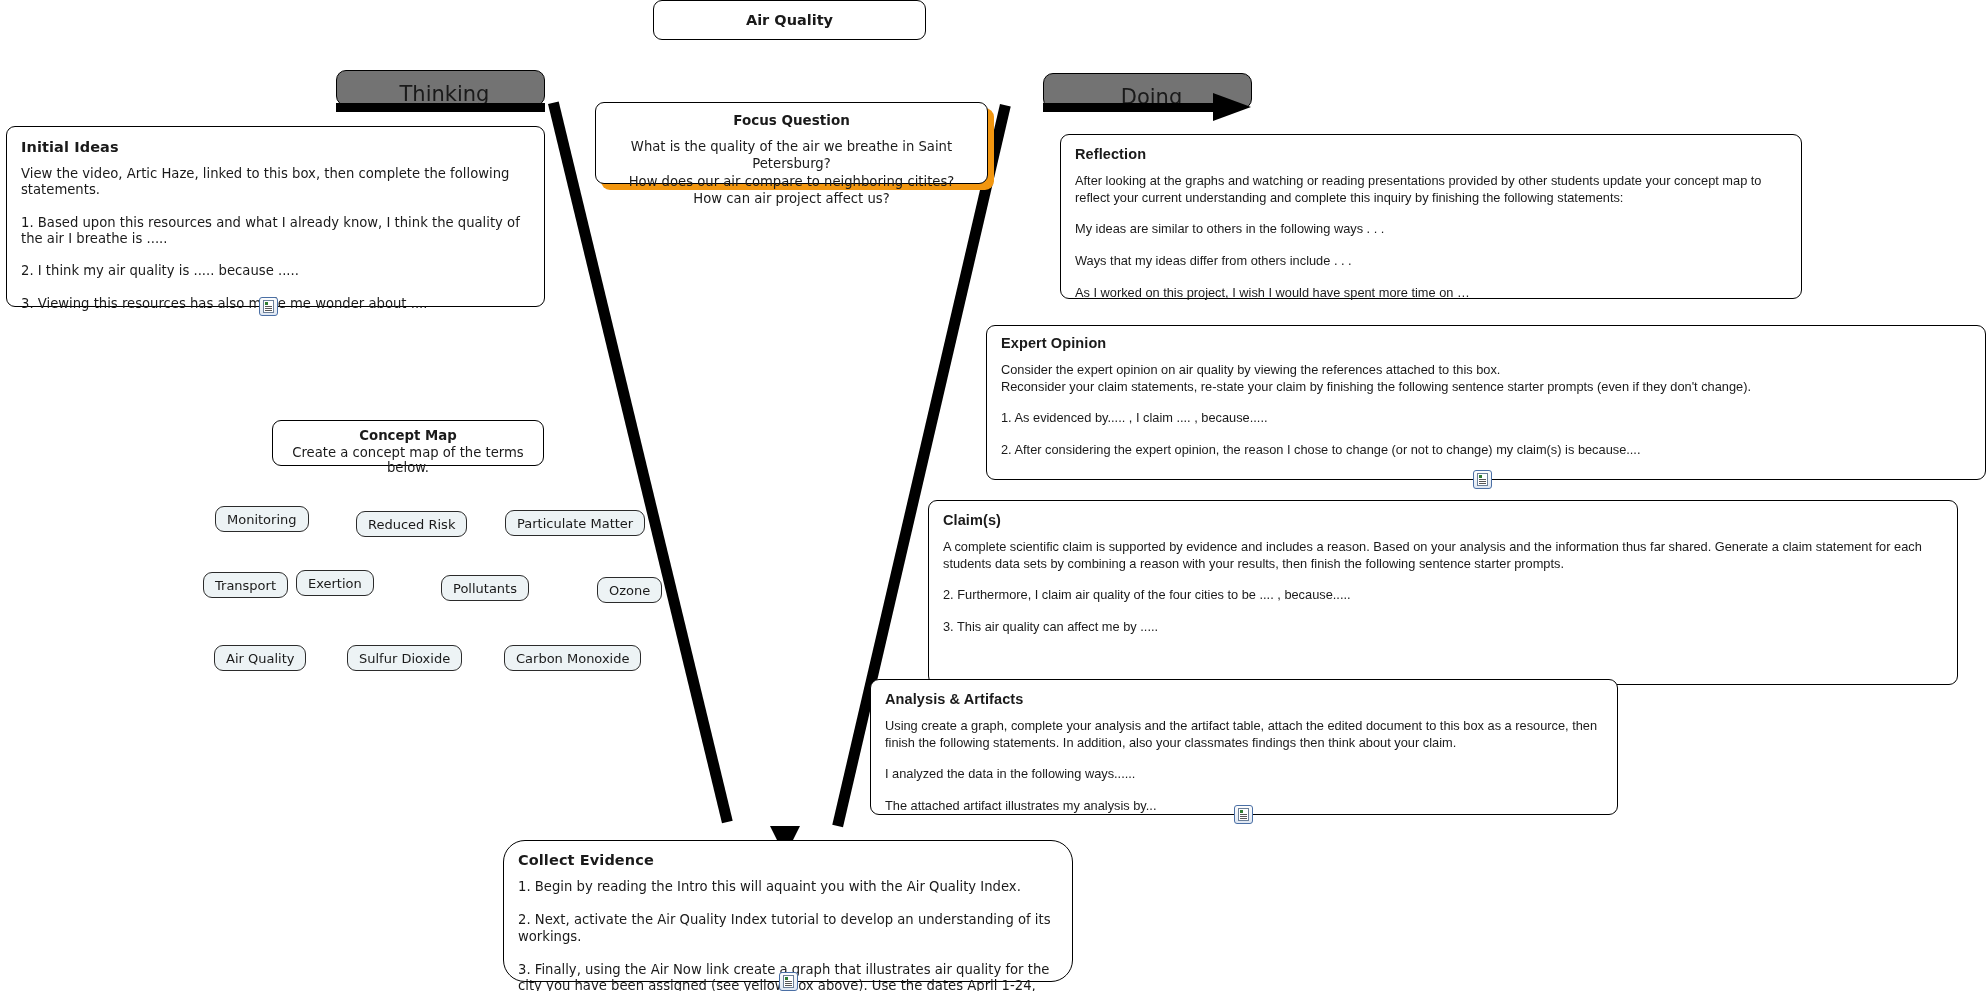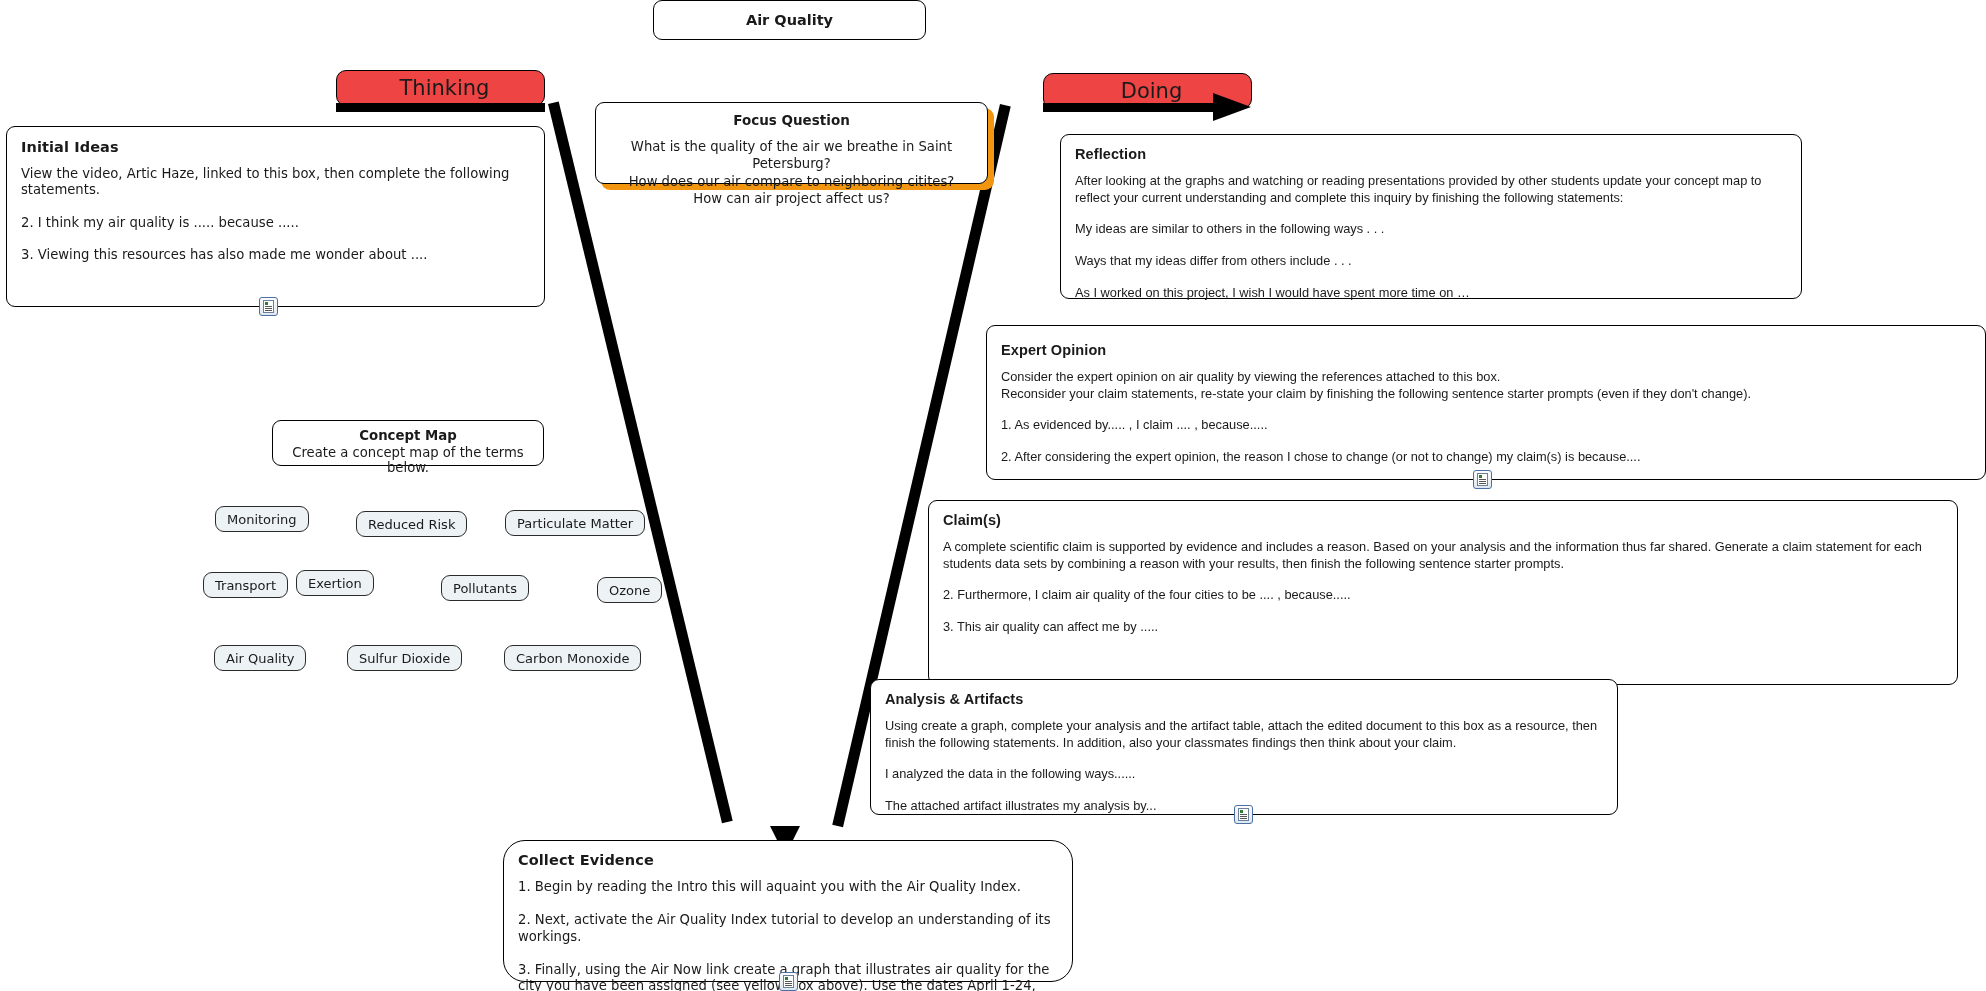--- a/index.html
+++ b/index.html
@@ -33,22 +33,22 @@
   
   #title-box{
     left:653px;top:0px;width:273px;height:40px;
     border:1.8px solid #000;border-radius:9px;background:#fff;
     display:flex;align-items:center;justify-content:center;
   }
   #title-box .t{font-weight:bold;font-size:14.5px;}
 
   
   .banner{
-    border:1.8px solid #000;border-radius:10px;background:#ef4444;
-    display:flex;align-items:center;justify-content:center;padding-left:8px;
+    border:1.8px solid #000;border-radius:10px;background:#737373;
+    display:flex;align-items:flex-end;justify-content:center;padding-left:8px;
   }
   .banner .lbl{font-size:21px;line-height:1;}
   #thinking-banner{left:336px;top:70px;width:209px;height:36px;}
   #thinking-bar{left:336px;top:103px;width:209px;height:9px;background:#000;}
   #doing-banner{left:1043px;top:73px;width:209px;height:36px;}
   #doing-bar{left:1043px;top:103px;width:178px;height:9px;background:#000;}
   #doing-head{
     left:1213px;top:93px;width:0;height:0;
     border-top:14px solid transparent;border-bottom:14px solid transparent;
     border-left:38px solid #000;
@@ -99,21 +99,21 @@
   #concept-map .cm-sub{font-size:13.2px;}
 
   .term{
     background:#edf3f5;border:1.5px solid #2b2b2b;border-radius:9px;
     height:26px;padding:0 11px;
     display:inline-flex;align-items:center;justify-content:center;
     font-size:13px;white-space:nowrap;
   }
 
   #reflection{left:1060px;top:134px;width:742px;height:165px;padding:11px 14px;}
-  #expert-opinion{left:986px;top:325px;width:1000px;height:155px;padding:16px 14px;}
+  #expert-opinion{left:986px;top:325px;width:1000px;height:155px;padding:9px 14px;}
   #claims{left:928px;top:500px;width:1030px;height:185px;padding:11px 14px;}
   #analysis{left:870px;top:679px;width:748px;height:136px;padding:11px 14px;}
   #collect-evidence{left:503px;top:840px;width:570px;height:142px;padding:11px 14px;border-radius:22px;}
 
   #reflection .card-body p,#expert-opinion .card-body p,
   #claims .card-body p,#analysis .card-body p{margin-bottom:15px;}
   #reflection .card-body,#expert-opinion .card-body,
   #claims .card-body,#analysis .card-body{font-size:12.8px;line-height:1.3;}
   #collect-evidence .card-body p{margin-bottom:17px;}
 </style>
@@ -136,20 +136,21 @@
 <div class="abs" id="doing-head"></div>
 
 <div class="abs vstroke" id="v-left"></div>
 <div class="abs vstroke" id="v-right"></div>
 <div class="abs" id="v-tip"></div>
 
 <div class="abs card" id="initial-ideas">
   <div class="card-title">Initial Ideas</div>
   <div class="card-body">
     <p>View the video, Artic Haze, linked to this box, then complete the following statements.</p>
+    <p>1. Based upon this resources and what I already know, I think the quality of the air I breathe is .....</p>
     <p>2. I think my air quality is ..... because .....</p>
     <p>3. Viewing this resources has also made me wonder about ....</p>
   </div>
 </div>
 <div class="abs" style="left:259px;top:297px;">
   <div class="res-icon">
       <span class="inner"></span>
     </div>
 </div>
 

